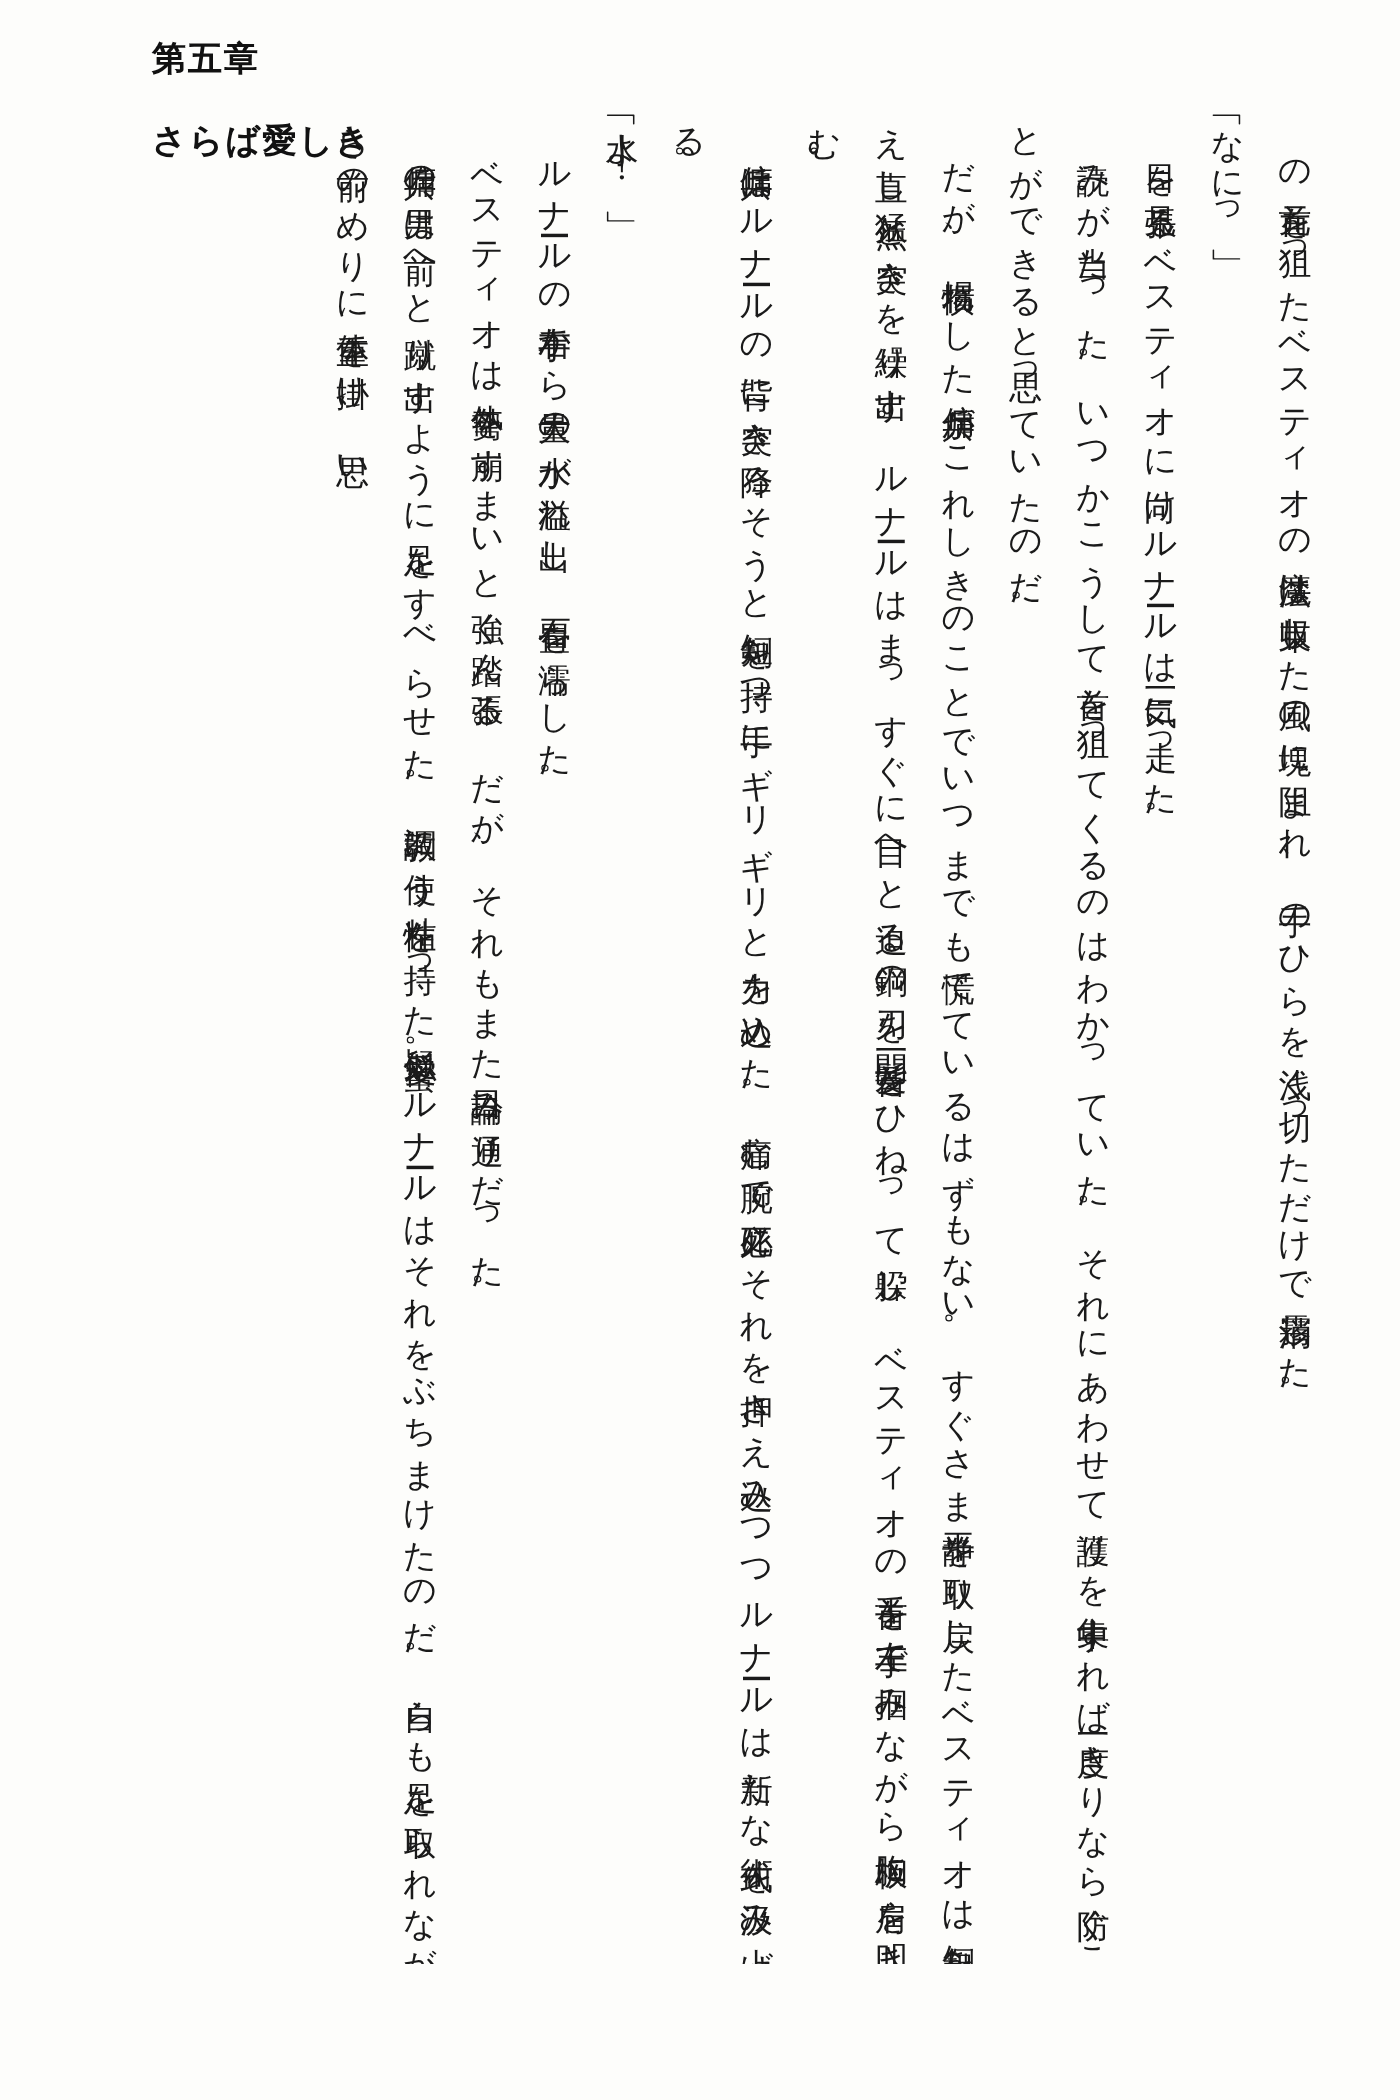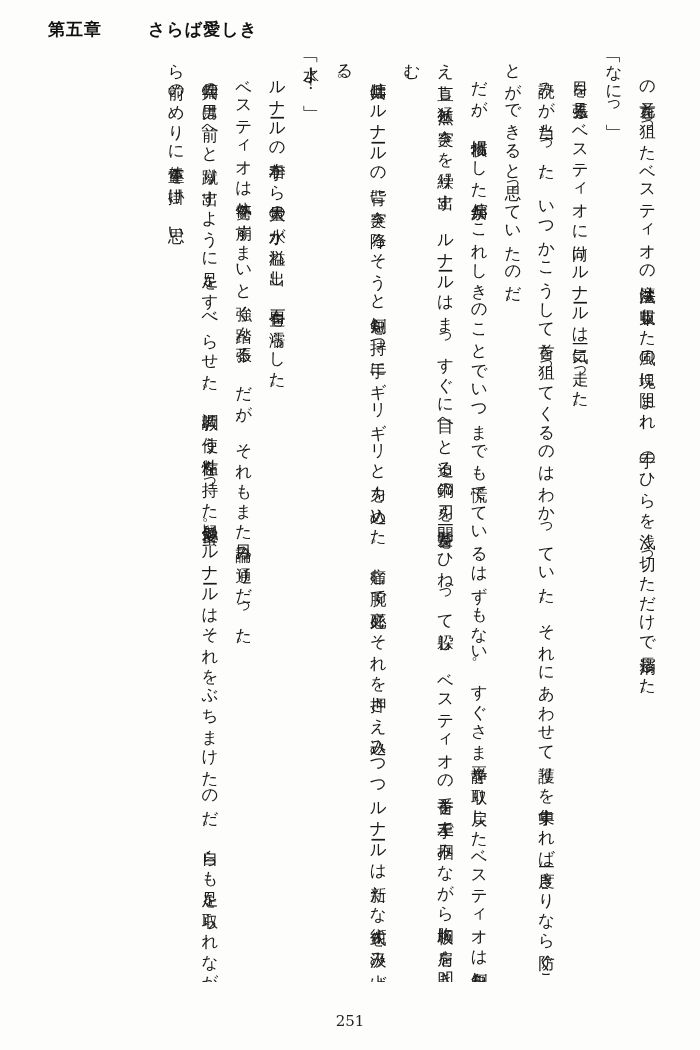--- a/index.html
+++ b/index.html
@@ -22,20 +22,21 @@
     position: absolute;
     top: 18px;
     left: 48px;
     display: flex;
     align-items: baseline;
     gap: 18px;
     font-size: 17px;
     letter-spacing: 1px;
     color: #111;
     font-weight: 600;
+    flex-direction: column;
   }
   .header .chapter-num {
     white-space: nowrap;
   }
   .header .chapter-name {
     white-space: nowrap;
     margin-left: 28px;
   }
 
   
@@ -91,15 +92,14 @@
     <p>目を見張るベスティオに向けルナールは一気に走った。</p>
     <p>読みが当たった。いつかこうして首を狙ってくるのはわかっていた。それにあわせて護りを集中すれば一度きりなら防ぐことができると思っていたのだ。</p>
     <p>だが、場慣れした傭兵がこれしきのことでいつまでも慌てているはずもない。すぐさま平静を取り戻したベスティオは短剣を構え直し猛然と突きを繰り出す。ルナールはまっすぐに目へと迫る鋼の刃を間一髪首をひねって躱し、ベスティオの手首を左手で掴みながら胸板に肩を叩き込む。</p>
     <p>傭兵はルナールの背に突き降ろそうと短剣を持つ手にギリギリと力を込めた。痛む腕で必死にそれを押さえ込みつつルナールは新たな術式を汲み上げる。</p>
     <p class="noindent">「水よ!」</p>
     <p>ルナールの右手から大量の水が溢れ出し、石畳を濡らした。</p>
     <p>ベスティオは体勢を崩すまいと強く踏ん張る。だが、それもまた目論み通りだった。</p>
     <p>傭兵の男は前へと蹴り出すように足をすべらせた。調教に使う粘性を持った疑似愛蜜。ルナールはそれをぶちまけたのだ。自らも足を取られながら前のめりに体重を掛け、思い</p>
   </div>
 
-  <div class="page-number">251</div>
 
 </div>
 
 </body></html>

